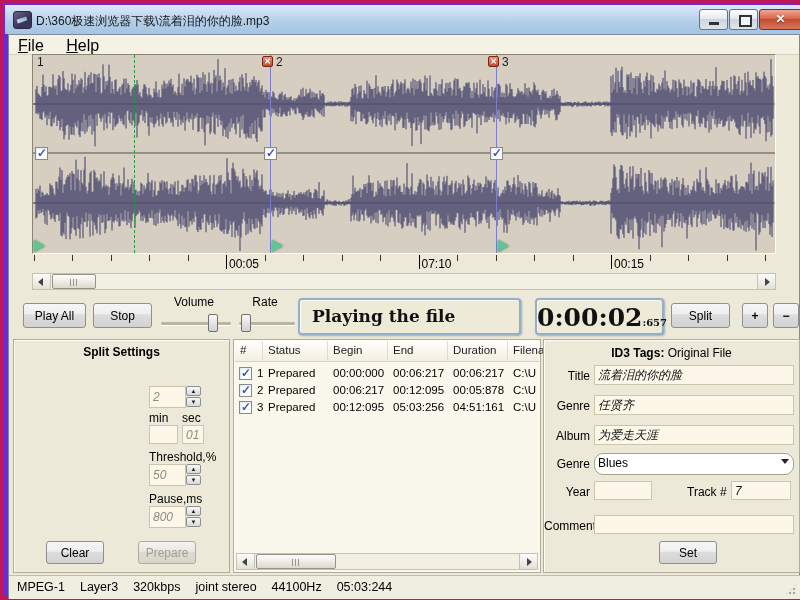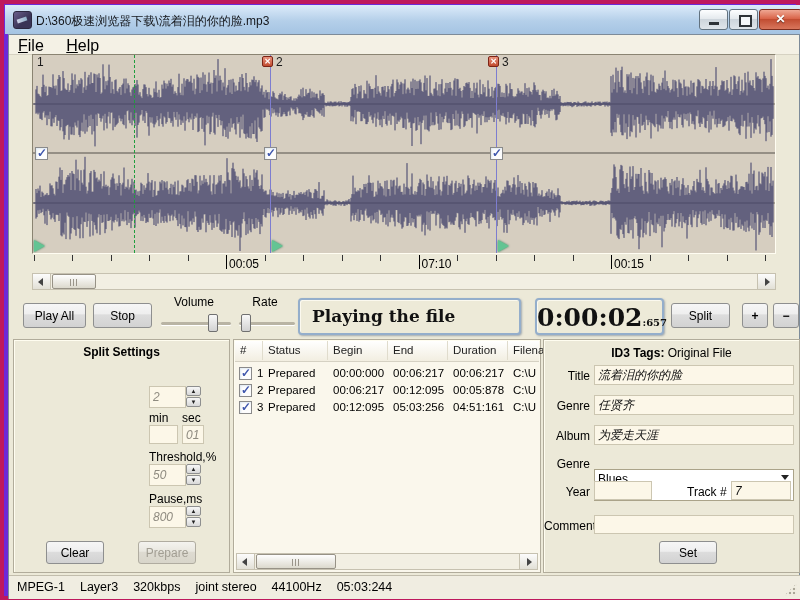--- a/index.html
+++ b/index.html
@@ -329,21 +329,21 @@
       <div class="id3-label" style="left:2px;top:29px;">Title</div>
       <input class="edit" style="left: 50px; top: 25px; width: 200px; height: 20px;" value="流着泪的你的脸">
 
       <div class="id3-label" style="left:2px;top:59px;">Genre</div>
       <input class="edit" style="left: 50px; top: 55px; width: 200px; height: 20px;" value="任贤齐">
 
       <div class="id3-label" style="left:2px;top:89px;">Album</div>
       <input class="edit" style="left: 50px; top: 85px; width: 200px; height: 20px;" value="为爱走天涯">
 
       <div class="id3-label" style="left:2px;top:117px;">Genre</div>
-      <div class="dropdown" style="left:50px;top:129px;width:200px;height:32px;">
+      <div class="dropdown" style="left:50px;top:113px;width:200px;height:22px;border-radius:9px;">
         <span>Blues</span>
         <div class="dd-arrow"></div>
       </div>
 
       <div class="id3-label" style="left:2px;top:145px;">Year</div>
       <input class="edit" style="left: 50px; top: 141px; width: 58px; height: 19px;" value="">
       <div class="lbl" style="left:143px;top:145px;">Track #</div>
       <input class="edit" style="left: 187px; top: 141px; width: 60px; height: 19px;" value="7">
 
       <div class="id3-label" style="left:0px;top:179px;">Comment</div>

